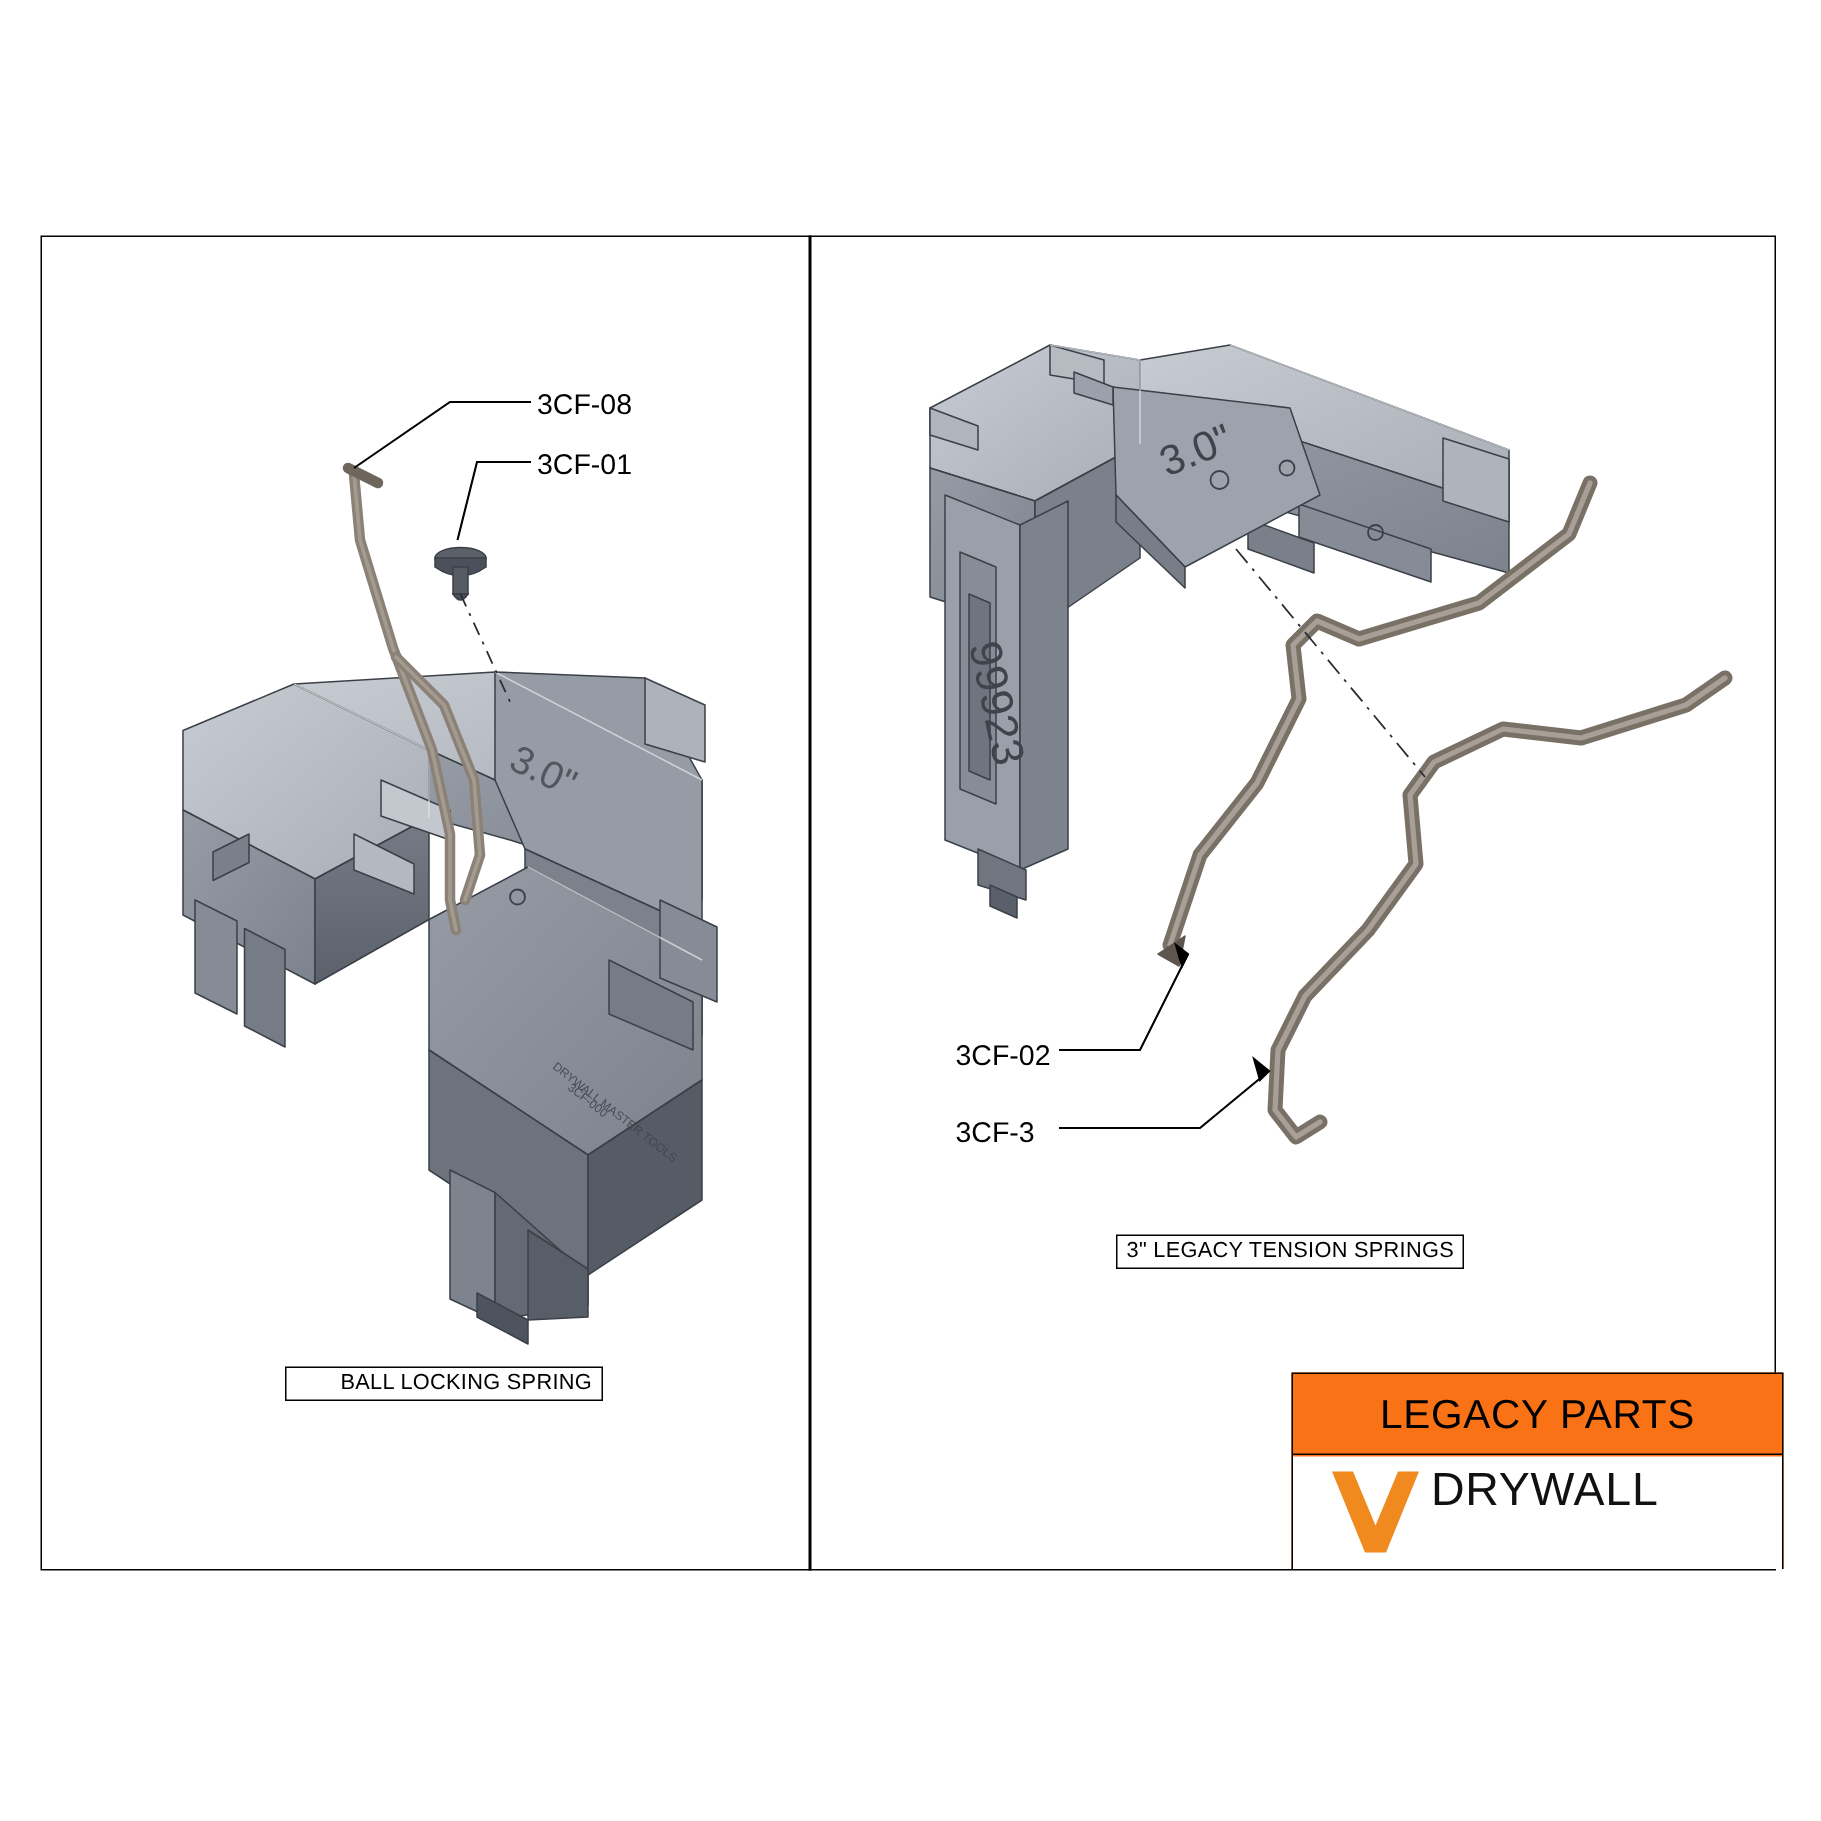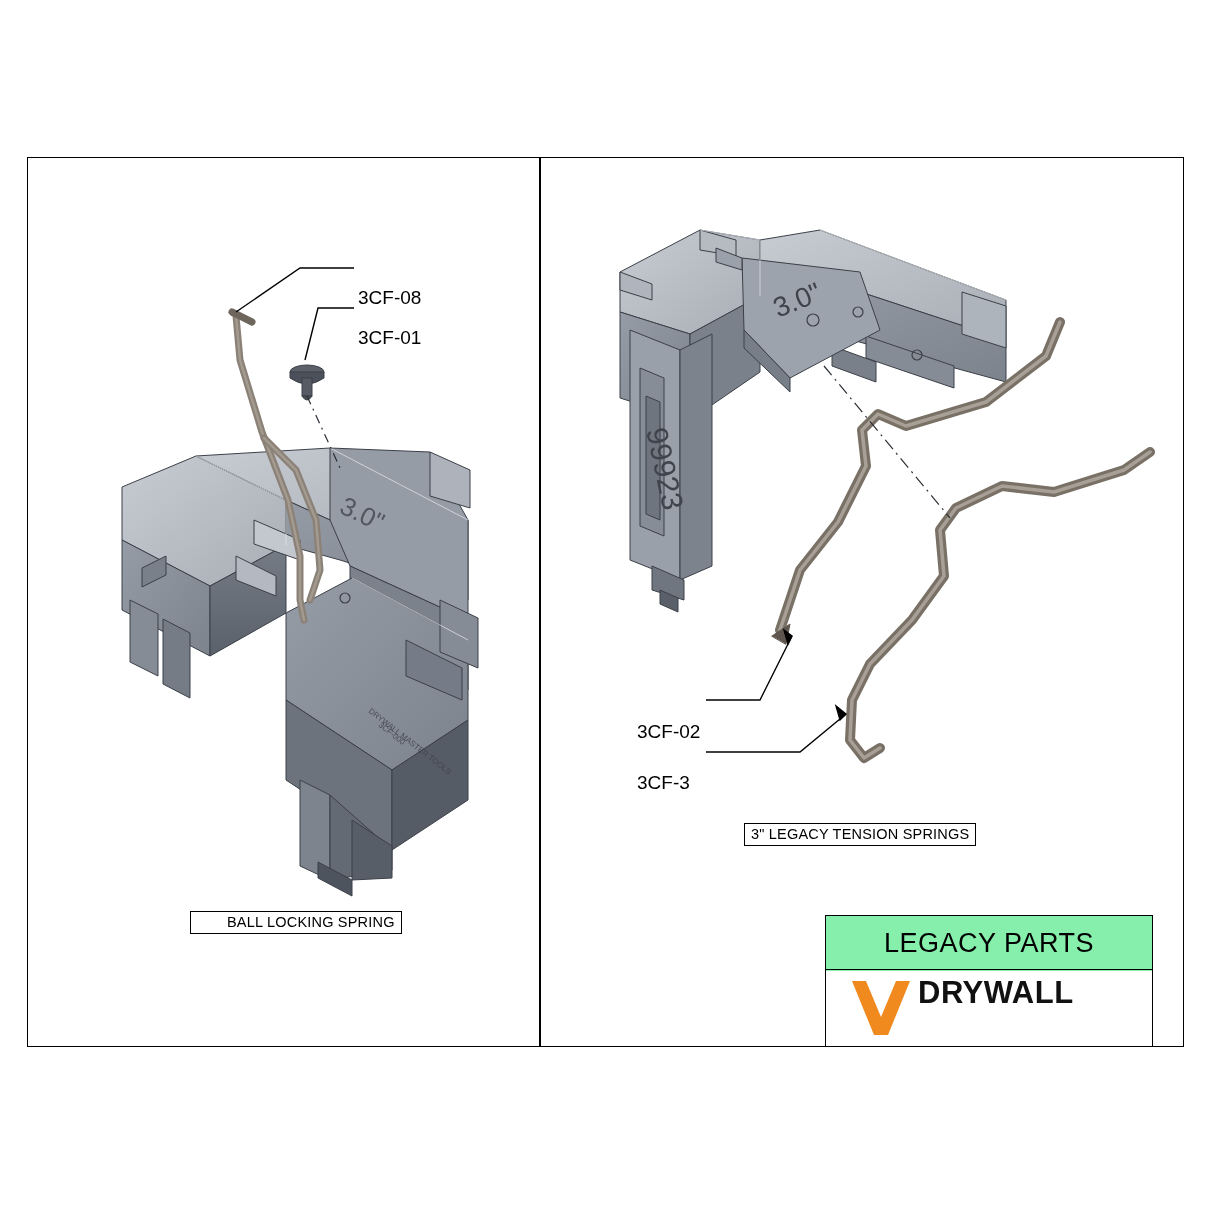--- a/index.html
+++ b/index.html
@@ -59,37 +59,36 @@
   #caption-springs {
     left: 744px;
     top: 823px;
   }
   
   .callout {
     position: absolute;
     font-size: 19px;
     color: #000;
     white-space: nowrap;
-    margin-top: 27px;
   }
   #label-3cf08 { left: 358px; top: 260px; }
   #label-3cf03 { left: 358px; top: 300px; }
   #label-3cf09 { left: 637px; top: 694px; }
   #label-3cf10 { left: 637px; top: 745px; }
 
   
   .titleblock {
     position: absolute;
-    left: 825px;
+    left: 861px;
     top: 915px;
     width: 328px;
     height: 131px;
     border: 1.5px solid #000;
     box-sizing: border-box;
-    background: #86efac;
+    background: #f97316;
   }
   .titleblock .tb-title {
     position: absolute;
     left: 0; top: 0;
     width: 100%;
     height: 54px;
     line-height: 54px;
     text-align: center;
     font-size: 27px;
     letter-spacing: 0.5px;
@@ -117,21 +116,21 @@
     left: 92px;
     top: 4px;
     width: 226px;
     height: 70px;
   }
   .logo-drywall {
     position: absolute;
     left: 0;
     top: 0;
     font-size: 31px;
-    font-weight: bold;
+    font-weight: normal;
     letter-spacing: 0.5px;
     color: #111;
     font-family: "Liberation Sans", sans-serif;
   }
   .logo-master {
     position: absolute;
     left: 2px;
     top: 33px;
     width: 222px;
     height: 32px;

